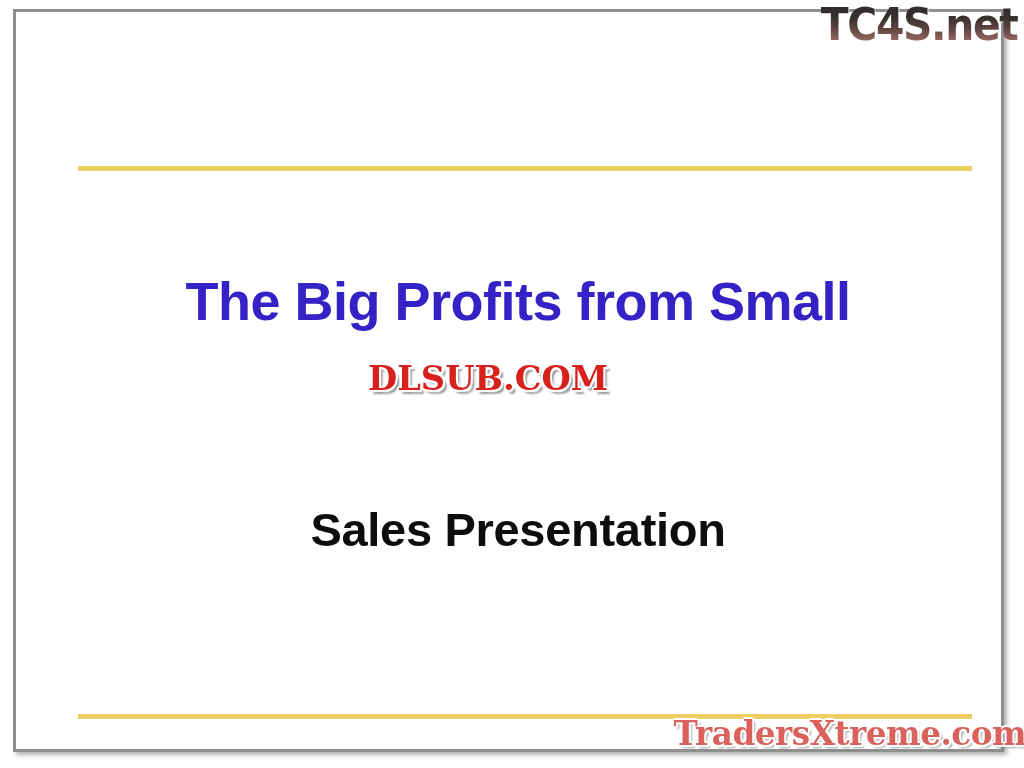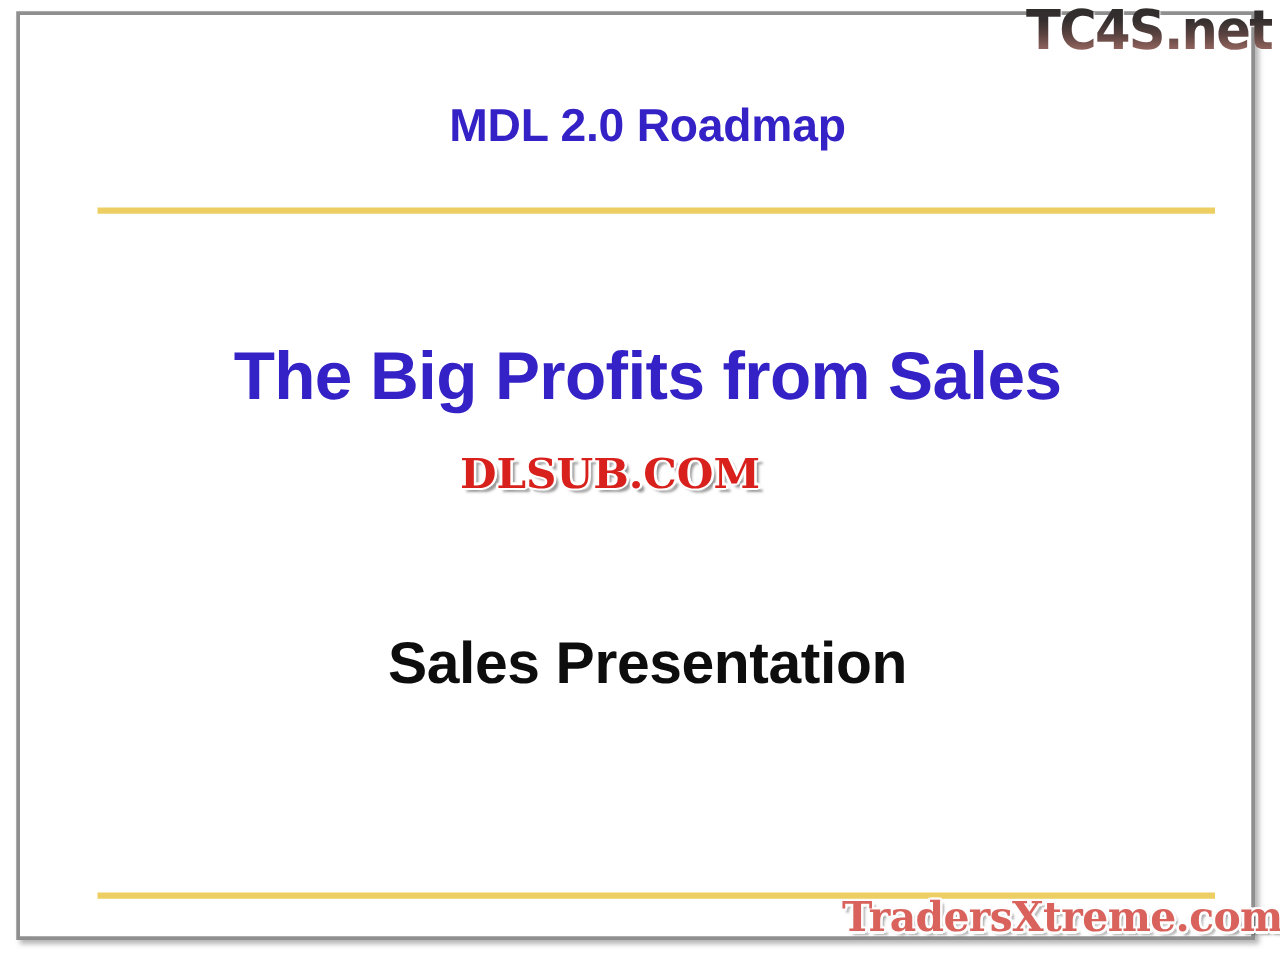--- a/index.html
+++ b/index.html
@@ -161,26 +161,25 @@
       -2px    0px   0 #fdfdfd,
        2px    0px   0 #fdfdfd,
        3px    3px   2px rgba(80,80,80,0.5);
   }
 </style>
 </head>
 <body>
 
 <div id="slide-frame">
 
-  <div id="slide-title">MDL 2.0 Roadmap</div>
 
   <div class="gold-rule" id="gold-rule-top"></div>
 
   <div id="headline">
-    <span class="hl-line">The Big Profits from Sales</span>
+    <span class="hl-line">The Big Profits from Small</span>
   </div>
 
   <div id="subheading">Sales Presentation</div>
 
   <div class="gold-rule" id="gold-rule-bottom"></div>
 
 </div>
 
 <div class="watermark" id="watermark-tc4s">TC4S.net</div>
 

